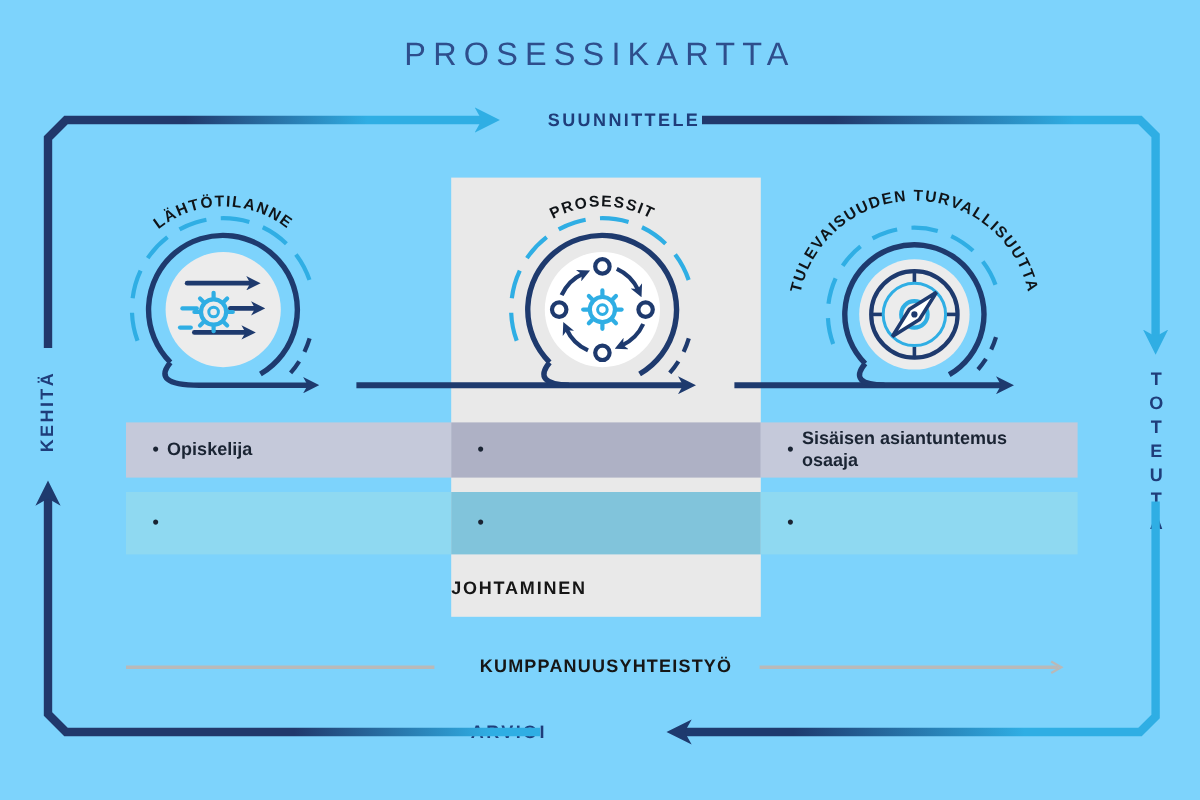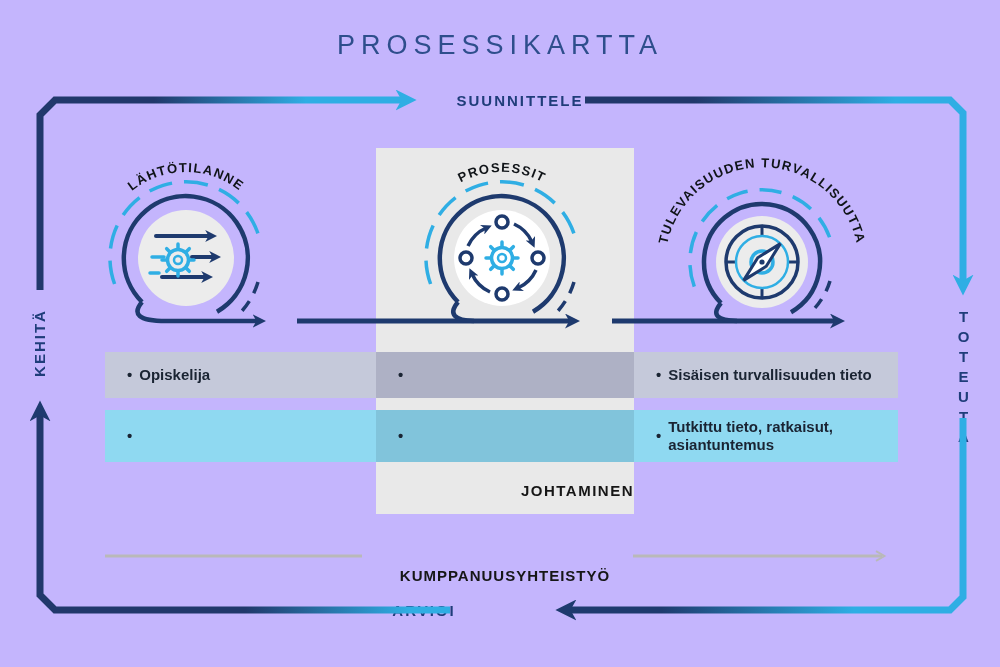--- a/index.html
+++ b/index.html
@@ -1,16 +1,16 @@
 <!DOCTYPE html>
 <html><head>
 <meta charset="utf-8">
 <style>
   html,body{margin:0;padding:0;background:#fff;}
-  .stage{position:relative;width:1000px;height:667px;background:#c4b5fd;
+  .stage{position:relative;width:1000px;height:667px;background:#7dd3fc;
          font-family:"Liberation Sans",sans-serif;overflow:hidden;}
   .abs{position:absolute;}
   .title{top:30px;left:0;width:1000px;text-align:center;
          font-size:27px;letter-spacing:6px;color:#2E4E8C;font-weight:400;}
   .edge-label{font-size:15px;font-weight:bold;letter-spacing:2px;color:#1F3D7A;}
   .lbl-top{top:92px;left:0;width:1000px;text-align:center;margin-left:20px;}
   .lbl-bottom{top:602px;left:0;width:848px;text-align:center;}
   .lbl-left{left:-21px;top:335px;width:120px;height:16px;text-align:center;
             transform:rotate(-90deg);}
   .lbl-right{left:952px;top:308px;width:22px;text-align:center;
@@ -20,24 +20,24 @@
   .band{left:105px;width:793px;display:flex;z-index:1;}
   .band1{top:352px;height:46px;}
   .band2{top:410px;height:52px;}
   .cell{display:flex;align-items:center;box-sizing:border-box;
         padding:4px 14px 4px 22px;font-size:15px;font-weight:bold;
         color:#1A2433;line-height:1.2;}
   .cell .bullet{margin-right:7px;flex:none;}
   .c-l{width:271px;} .c-m{width:258px;} .c-r{width:264px;}
   .b1 .c-l,.b1 .c-r{background:#C5C9DA;} .b1 .c-m{background:#AEB1C5;}
   .b2 .c-l,.b2 .c-r{background:#8FD9F1;} .b2 .c-m{background:#81C4DB;}
-  .mgmt{left:376px;top:482px;width:258px;text-align:right;z-index:1;
+  .mgmt{left:376px;top:482px;width:258px;text-align:left;z-index:1;
         font-size:15px;font-weight:bold;letter-spacing:1.5px;color:#161616;}
   .partner{left:335px;top:547px;width:340px;text-align:center;z-index:1;
-        font-size:15px;font-weight:bold;letter-spacing:1px;color:#161616;margin-top:20px;}
+        font-size:15px;font-weight:bold;letter-spacing:1px;color:#161616;}
   svg.overlay{position:absolute;left:0;top:0;z-index:2;pointer-events:none;}
   .arc-label{font-size:13px;font-weight:bold;letter-spacing:1.3px;fill:#101418;}
 </style>
 </head>
 <body>
 
 <div class="stage">
 
   <div class="abs column"></div>
 
@@ -46,34 +46,33 @@
   <div class="abs band band1 b1">
     <div class="cell c-l">
       <span class="bullet">•</span>
       <span>Opiskelija</span>
     </div>
     <div class="cell c-m">
       <span class="bullet">•</span>
     </div>
     <div class="cell c-r">
       <span class="bullet">•</span>
-      <span>Sisäisen turvallisuuden tieto</span>
+      <span>Sisäisen asiantuntemus osaaja</span>
     </div>
   </div>
 
   <div class="abs band band2 b2">
     <div class="cell c-l">
       <span class="bullet">•</span>
     </div>
     <div class="cell c-m">
       <span class="bullet">•</span>
     </div>
     <div class="cell c-r">
       <span class="bullet">•</span>
-      <span>Tutkittu tieto, ratkaisut, asiantuntemus</span>
     </div>
   </div>
 
   <div class="abs mgmt">JOHTAMINEN</div>
   <div class="abs partner">KUMPPANUUSYHTEISTYÖ</div>
 
   <div class="abs edge-label lbl-top">SUUNNITTELE</div>
   <div class="abs edge-label lbl-right">TOTEUTA</div>
   <div class="abs edge-label lbl-bottom">ARVIOI</div>
   <div class="abs edge-label lbl-left">KEHITÄ</div>

